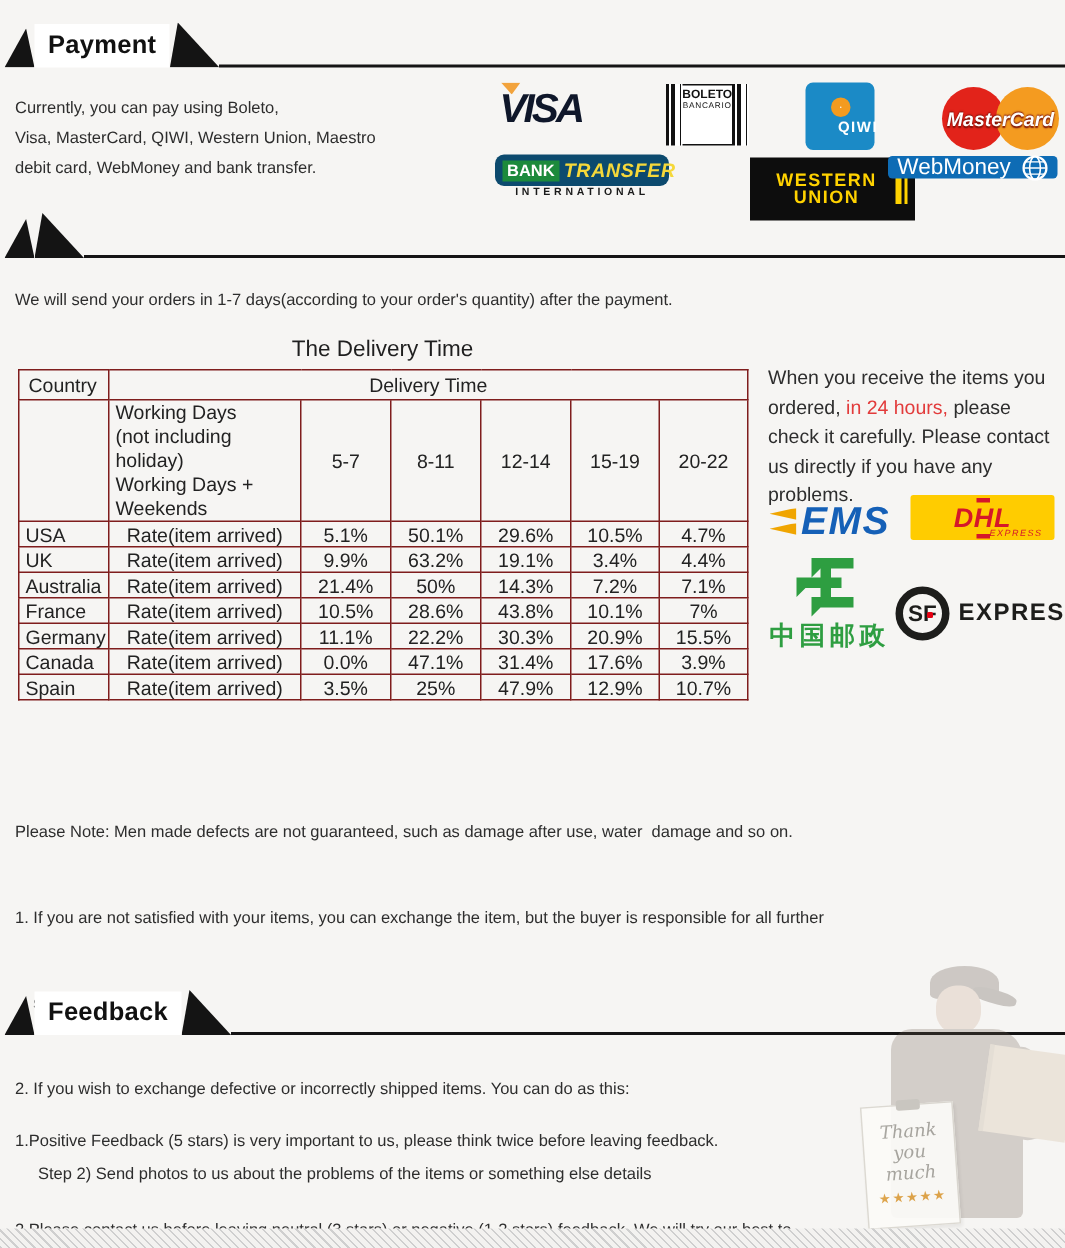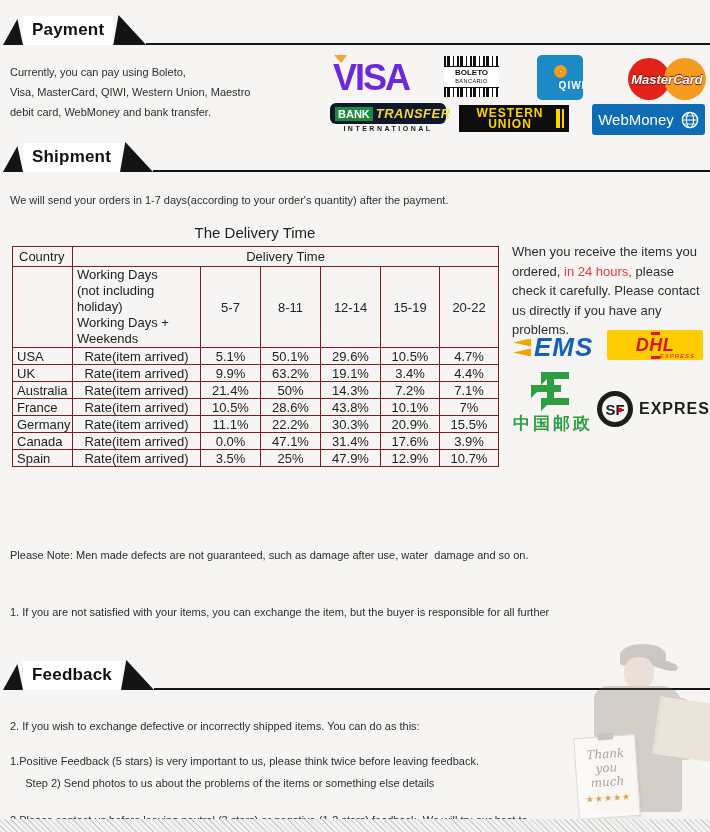--- a/index.html
+++ b/index.html
@@ -21,49 +21,49 @@
   }
   .sec-line { flex:1; height:2px; background:#141414; }
 
   
   .para { position:absolute; font-size:11px; line-height:20px; color:#2d2d2d; }
   .pre  { white-space:pre-wrap; }
   .preline { white-space:pre-line; }
 
   
   .logo { position:absolute; }
-  .visa-text { font-size:36px; font-weight:bold; color:#6d28d9; letter-spacing:-2px; }
+  .visa-text { font-size:27px; font-weight:bold; font-style:italic; color:#0f172a; letter-spacing:-2px; }
   .visa-wing { position:absolute; left:1px; top:-2px; width:13px; height:8px; background:#f2a33c;
                clip-path:polygon(0 0,100% 0,55% 100%); }
-  .boleto { width:55px; height:41px; display:flex; flex-direction:column; background:#fff; }
+  .boleto { width:55px; height:41px; display:flex; flex-direction:row; background:#fff; }
   .bars { flex:1; background:repeating-linear-gradient(90deg,#111 0 2px,#fff 2px 3px,#111 3px 6px,#fff 6px 9px,#111 9px 10px,#fff 10px 13px); }
   .boleto-mid { text-align:center; line-height:9px; padding:1px 0; border-top:1px solid #111; border-bottom:1px solid #111; }
   .boleto-mid .b1 { font-size:8px; font-weight:bold; color:#111; display:block; }
   .boleto-mid .b2 { font-size:5.5px; color:#111; display:block; letter-spacing:.5px; }
   .qiwi { width:46px; height:45px; background:#1b8ac6; border-radius:5px; display:flex; flex-direction:column; align-items:center; justify-content:center; }
   .qiwi-ring { width:13px; height:13px; background:#fff; border:6px solid #f39b1f; border-radius:50%; margin-bottom:2px; }
   .qiwi-label { color:#fff; font-weight:bold; font-size:10px; letter-spacing:1px;margin-left:24px; }
   .mc { width:78px; height:44px; }
   .mc .c { position:absolute; width:42px; height:42px; border-radius:50%; top:1px; }
   .mc .c.red { left:0; background:#e2231a; }
   .mc .c.org { left:36px; background:#f49b20; }
   .mc-label { position:absolute; left:0; top:15px; width:78px; text-align:center; color:#fff;
               font-weight:bold; font-style:italic; font-size:13px;
               text-shadow:0 1px 1px #7a1008, 0 -1px 1px #7a1008; }
   .bt { width:116px; }
-  .bt-box { background:#0f172a; border-radius:6px; display:flex; align-items:center; padding:3px 5px; gap:3px; }
+  .bt-box { background:#0c4a6e; border-radius:6px; display:flex; align-items:center; padding:3px 5px; gap:3px; }
   .bt-bank { background:#1c8a3c; color:#fff; font-weight:bold; font-size:11px; padding:1px 3px; }
   .bt-transfer { color:#f5d83a; font-weight:bold; font-style:italic; font-size:13px; letter-spacing:.5px; }
   .bt-intl { text-align:center; font-size:7px; letter-spacing:2.5px; color:#1a1a1a; margin-top:1px; font-weight:bold; }
-  .wu { width:110px; height:27px; background:#0d0d0d; display:flex; align-items:center; padding:2px 5px; }
+  .wu { width:110px; height:42px; background:#0d0d0d; display:flex; align-items:center; padding:2px 5px;margin-left:41px; }
   .wu-words { flex:1; text-align:center; color:#ffd200; font-weight:bold; font-size:12px; line-height:11px; letter-spacing:1px; }
   .wu-bars { display:flex; gap:2px; height:19px; }
   .wu-bars i { display:block; background:#ffd200; }
   .wu-bar1 { width:4px; } .wu-bar2 { width:2px; }
-  .wm { width:113px; height:31px; background:#0e6cb5; border-radius:3px; display:flex; align-items:center; justify-content:center; gap:7px; }
+  .wm { width:113px; height:15px; background:#0e6cb5; border-radius:3px; display:flex; align-items:center; justify-content:center; gap:7px; }
   .wm-label { color:#fff; font-size:15px; }
   .wm-globe { width:18px; height:18px; }
 
   
   .ems { display:flex; align-items:center; gap:3px; }
   .ems-wing { width:18px; height:18px; display:flex; flex-direction:column; gap:2px; }
   .ems-wing i { display:block; flex:1; background:#f0a500; clip-path:polygon(100% 0,100% 100%,0 50%); }
   .ems-text { font-size:26px; font-weight:bold; font-style:italic; color:#1560b7; letter-spacing:1px; }
   .dhl { width:96px; height:30px; background:#ffcc00; border-radius:2px; position:relative;
          display:flex; align-items:center; justify-content:center;flex-direction:column; }
@@ -180,21 +180,20 @@
       <circle cx="10" cy="10" r="8.5" fill="none" stroke="#ffffff" stroke-width="1.6"></circle>
       <ellipse cx="10" cy="10" rx="4" ry="8.5" fill="none" stroke="#ffffff" stroke-width="1.2"></ellipse>
       <line x1="1.5" y1="10" x2="18.5" y2="10" stroke="#ffffff" stroke-width="1.2"></line>
       <line x1="3" y1="5.5" x2="17" y2="5.5" stroke="#ffffff" stroke-width="1"></line>
       <line x1="3" y1="14.5" x2="17" y2="14.5" stroke="#ffffff" stroke-width="1"></line>
     </svg>
   </div>
 
   <div class="sec" style="top:142px">
     <span class="tri tri-l"></span>
-    <span class="sec-label">Shipment</span>
     <span class="tri tri-r"></span>
     <span class="sec-line"></span>
   </div>
 
   <div class="para" style="left:10px; top:190px; width:696px;">We will send your orders in 1-7 days(according to your order's quantity) after the payment.</div>
 
   <div class="tbl-title">The Delivery Time</div>
 
   <table class="delivery">
     <colgroup>

